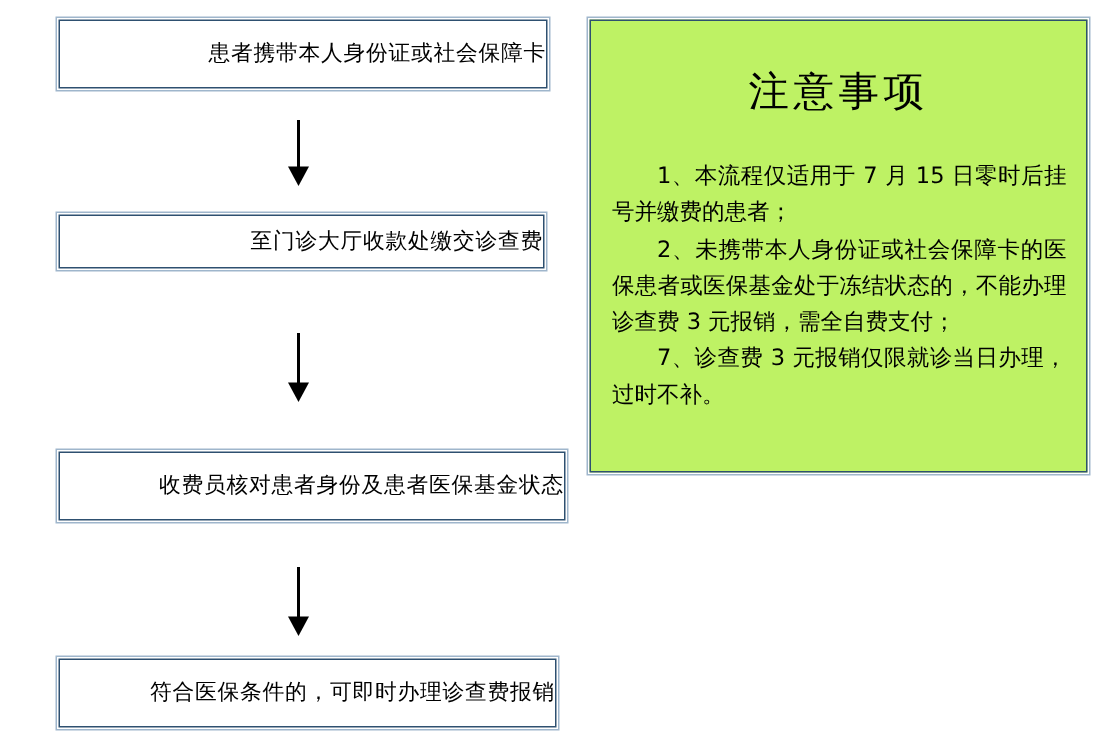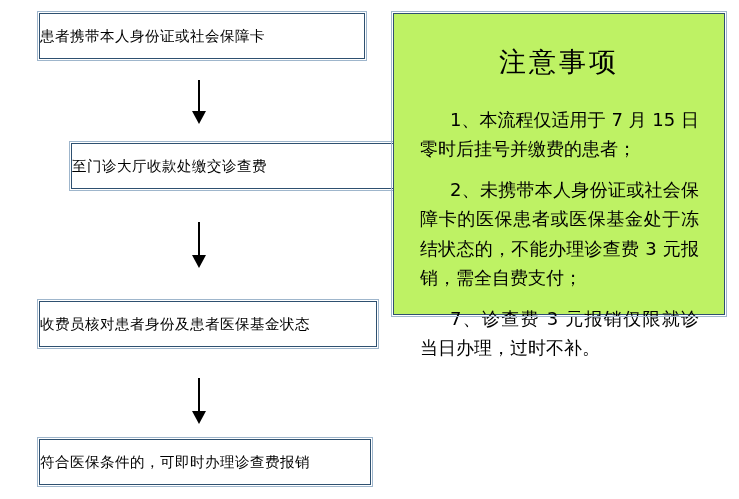--- a/index.html
+++ b/index.html
@@ -26,33 +26,33 @@
   
   .flow-box {
     position: absolute;
     box-sizing: border-box;
     background: #ffffff;
     border: 1px solid #2e5070;
     outline: 1px solid #9fb6cc;
     outline-offset: 1px;
     display: flex;
     align-items: center;
-    justify-content: flex-start;
+    justify-content: flex-end;
   }
   .flow-box .flow-label {
     font-family: "DejaVu Sans", sans-serif;
     font-size: 14.5px;
     color: #000000;
     letter-spacing: 0.5px;
     white-space: nowrap;
     line-height: 1;
   }
 
   #box-1 { left: 39px;  top: 13px;  width: 326px; height: 46px; }
-  #box-2 { left: 39px;  top: 143px; width: 324px; height: 46px; margin-left: 32px; }
+  #box-2 { left: 39px;  top: 143px; width: 324px; height: 36px; }
   #box-3 { left: 39px;  top: 301px; width: 338px; height: 46px; }
   #box-4 { left: 39px;  top: 439px; width: 332px; height: 46px; }
 
   
   .arrow {
     position: absolute;
     width: 22px;
   }
   .arrow .shaft {
     position: absolute;
@@ -100,27 +100,27 @@
     text-align: center;
     margin-top: 34px;
     letter-spacing: 3px;
     line-height: 1;
   }
   #notice-body {
     margin: 30px 13px 0 14px;
   }
   .notice-item {
     font-family: "DejaVu Sans", sans-serif;
-    font-size: 18px;
+    font-size: 15px;
     color: #000000;
     line-height: 1.62;
     text-indent: 30px;
     text-align: justify;
     text-justify: inter-character;
-    margin: 12px;
+    margin: 0;
   }
 </style>
 </head>
 <body>
 
 <div id="canvas">
 
   <div class="flow-box" id="box-1">
     <span class="flow-label">患者携带本人身份证或社会保障卡</span>
   </div>

